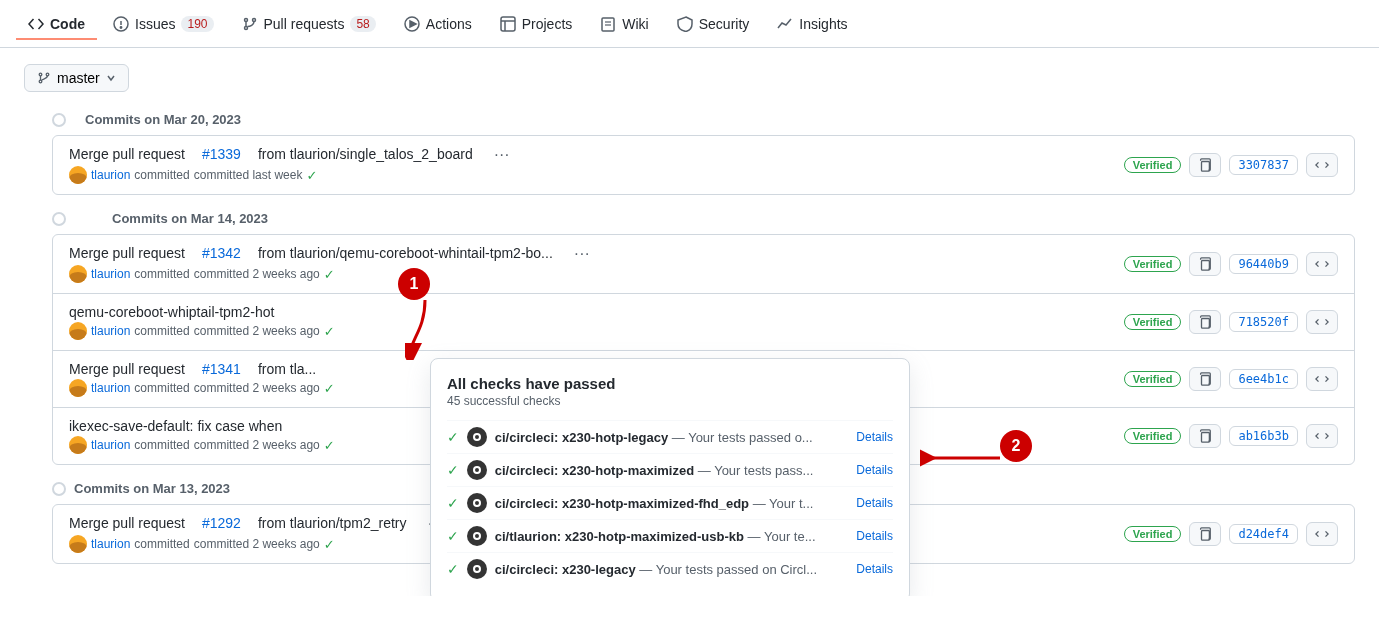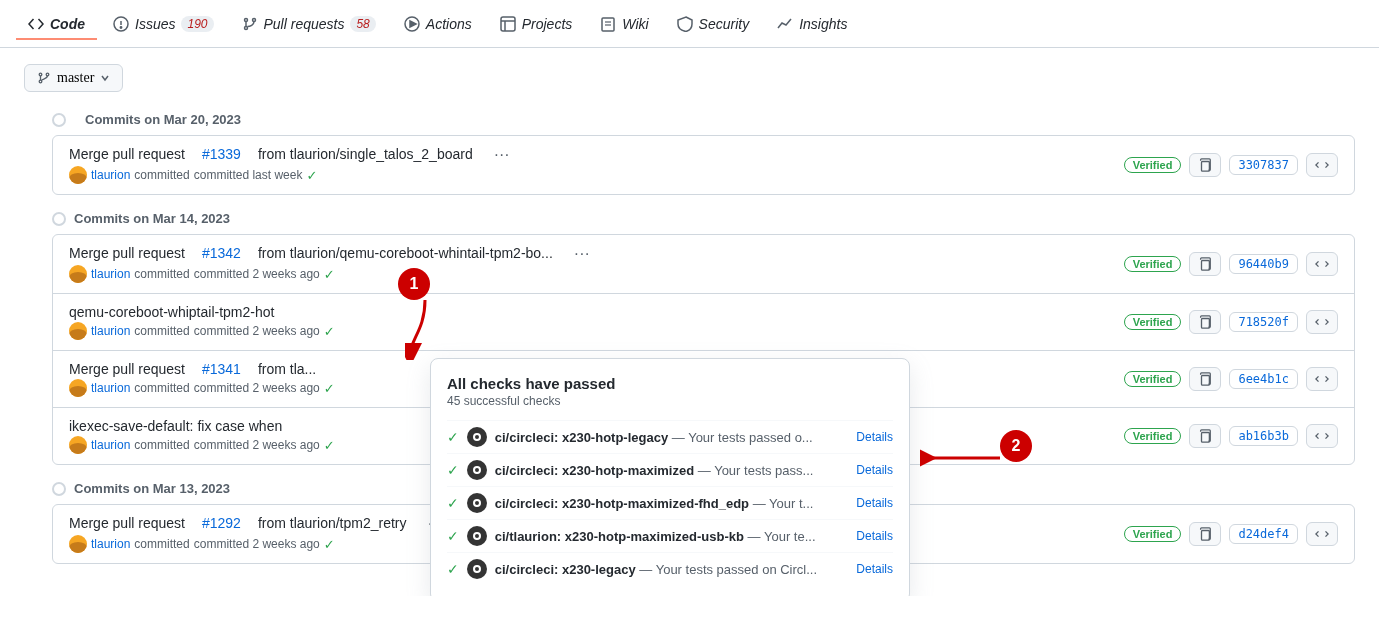--- a/index.html
+++ b/index.html
@@ -18,21 +18,20 @@
       display: flex;
       align-items: center;
       gap: 6px;
       padding: 8px 12px;
       color: #24292f;
       font-size: 14px;
       cursor: pointer;
       border-radius: 6px;
       text-decoration: none;
       white-space: nowrap;
-      font-style: italic;
     }
     .nav-item.active {
       font-weight: 600;
       border-bottom: 2px solid #fd8c73;
       border-radius: 0;
       padding-bottom: 6px;
     }
     .nav-badge {
       background: #eaeef2;
       border-radius: 20px;
@@ -50,21 +49,20 @@
       display: inline-flex;
       align-items: center;
       gap: 6px;
       border: 1px solid #d0d7de;
       border-radius: 6px;
       padding: 5px 12px;
       font-size: 14px;
       cursor: pointer;
       margin-bottom: 20px;
       background: #f6f8fa;
-      font-family: Liberation Serif, serif;
     }
     .commit-date-row {
       display: flex;
       align-items: center;
       gap: 8px;
       color: #57606a;
       font-size: 13px;
       margin-bottom: 8px;
     }
     .commit-dot {
@@ -382,21 +380,21 @@
                 </svg>
             </button>
           </div>
         </div>
       </div>
     </div>
 
     <div class="date-section">
       <div class="commit-date-row">
         <span class="commit-dot"></span>
-        <span style="font-weight:600;">Commits on Mar 14, 2023</span>
+        <span style="font-weight:600;margin-left:38px;">Commits on Mar 14, 2023</span>
       </div>
       <div class="commits-container">
 
         <div class="commit-row" style="position:relative;">
           <div class="commit-left">
             <div class="commit-title">
               <span>Merge pull request </span>
               <a href="#">#1342</a>
               <span> from tlaurion/qemu-coreboot-whintail-tpm2-bo...</span>
               <button class="ellipsis-btn">···</button>

